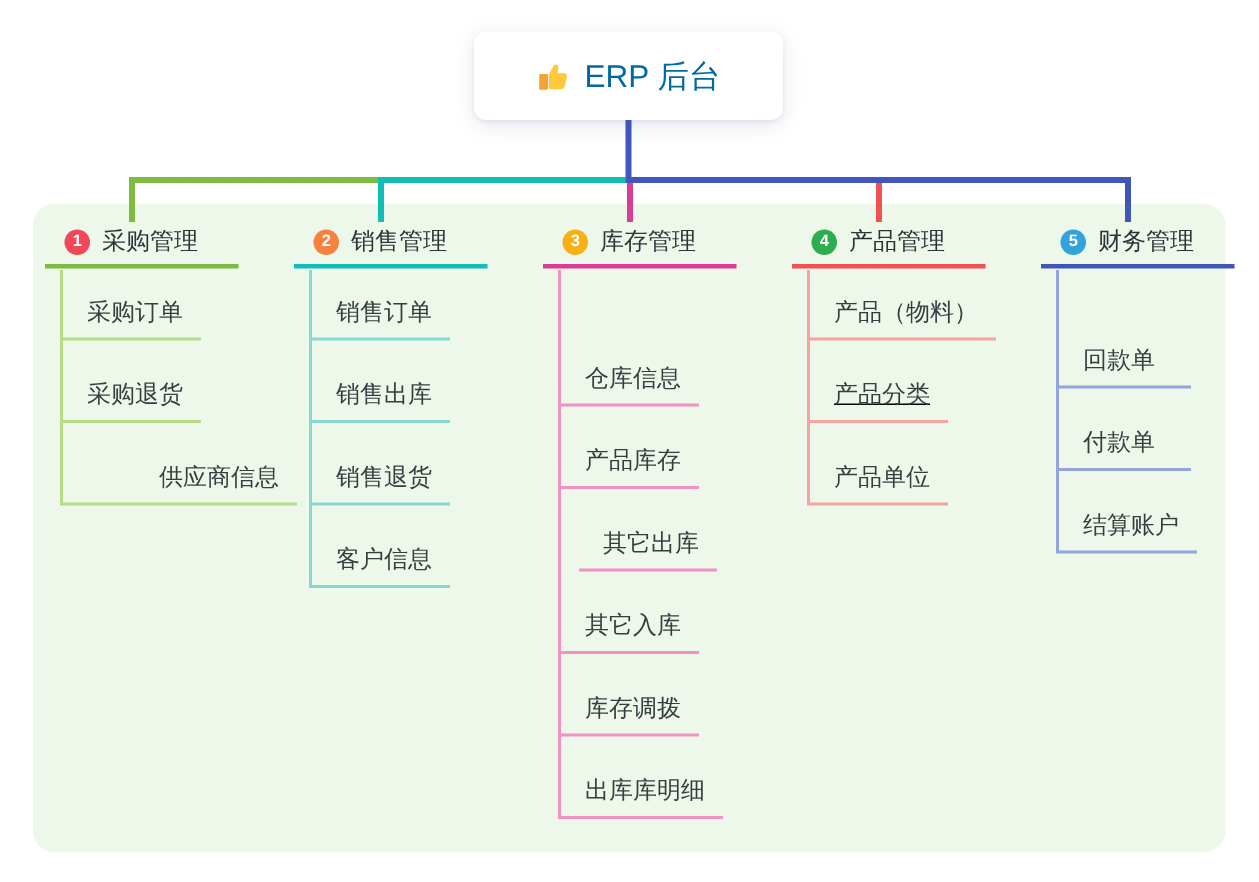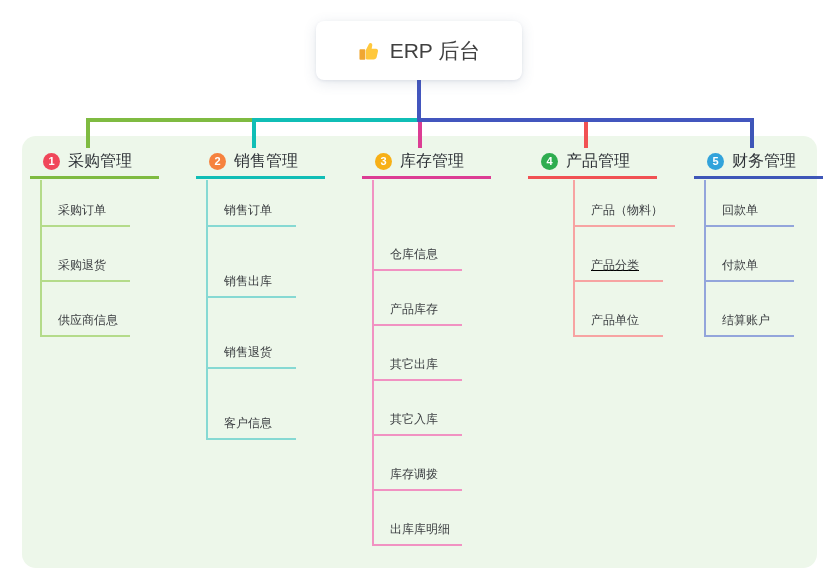--- a/index.html
+++ b/index.html
@@ -12,21 +12,21 @@
   #panel{
     position:absolute;left:22px;top:136px;width:795px;height:432px;
     border-radius:14px;
   }
   
   #root-node{
     position:absolute;left:316px;top:21px;width:206px;height:59px;
     background:#ffffff;border-radius:8px;
     box-shadow:0 3px 14px rgba(70,90,130,.14), 0 1px 3px rgba(70,90,130,.10);
     display:flex;align-items:center;justify-content:center;gap:10px;
-    font-size:21px;color:#404040;z-index:5;
+    font-size:21px;color:#0369a1;z-index:5;
   }
   #root-node .ticon{display:flex;align-items:center;}
   
   .hline,.vline{position:absolute;z-index:1;}
   .hline{height:4px;}
   .vline{width:4px;}
   
   .branch-header{
     position:absolute;height:29px;width:116px;z-index:2;
     display:flex;align-items:center;padding-left:13px;box-sizing:content-box;
@@ -38,21 +38,21 @@
   }
   .children{
     position:absolute;z-index:2;display:flex;flex-direction:column;align-items:flex-start;
   }
   .child{
     display:flex;align-items:flex-end;height:55px;min-width:88px;width:max-content;
     box-sizing:border-box;
   }
   .child:first-child{height:47px;}
   .child span{
-    display:block;padding:0 12px 6px 16px;font-size:12px;color:#3a3d40;white-space:nowrap;
+    display:block;padding:0 12px 6px 16px;font-size:16px;color:#3a3d40;white-space:nowrap;
   }
 </style>
 </head>
 <body>
 
 <div id="canvas">
 
   <div id="panel" style="background: rgb(237, 247, 234);"></div>
 
   <div id="root-node">
@@ -82,29 +82,29 @@
         <span class="badge" style="background: rgb(240, 71, 90);">1</span>
         <span>采购管理</span>
       </div>
       <div class="children" style="left: 40px; top: 180px; border-left: 2px solid rgb(180, 219, 138);">
         <div class="child" style="border-bottom: 2px solid rgb(180, 219, 138);">
           <span>采购订单</span>
         </div>
         <div class="child" style="border-bottom: 2px solid rgb(180, 219, 138);">
           <span>采购退货</span>
         </div>
-        <div class="child" style="border-bottom: 2px solid rgb(180, 219, 138);">
+        <div class="child" style="border-bottom: 2px solid rgb(180, 219, 138); padding-left: 48px;">
           <span>供应商信息</span>
         </div>
       </div>
       <div class="branch-header" style="left: 196px; top: 147px; border-bottom: 3px solid rgb(16, 190, 182);">
         <span class="badge" style="background: rgb(246, 130, 62);">2</span>
         <span>销售管理</span>
       </div>
-      <div class="children" style="left: 206px; top: 180px; border-left: 2px solid rgb(134, 217, 211); gap: 16px;">
+      <div class="children" style="left: 206px; top: 180px; border-left: 2px solid rgb(134, 217, 211);">
         <div class="child" style="border-bottom: 2px solid rgb(134, 217, 211);">
           <span>销售订单</span>
         </div>
         <div class="child" style="border-bottom: 2px solid rgb(134, 217, 211); text-align: right;">
           <span>销售出库</span>
         </div>
         <div class="child" style="border-bottom: 2px solid rgb(134, 217, 211);">
           <span>销售退货</span>
         </div>
         <div class="child" style="border-bottom: 2px solid rgb(134, 217, 211);">
@@ -115,54 +115,54 @@
         <span class="badge" style="background: rgb(247, 176, 22);">3</span>
         <span>库存管理</span>
       </div>
       <div class="children" style="left: 372px; top: 180px; border-left: 2px solid rgb(241, 146, 194);">
         <div class="child" style="border-bottom: 2px solid rgb(241, 146, 194); margin-top: 44px;">
           <span>仓库信息</span>
         </div>
         <div class="child" style="border-bottom: 2px solid rgb(241, 146, 194);">
           <span>产品库存</span>
         </div>
-        <div class="child" style="border-bottom: 2px solid rgb(241, 146, 194);">
+        <div class="child" style="border-bottom: 2px solid rgb(241, 146, 194); margin-left: 12px;">
           <span>其它出库</span>
         </div>
         <div class="child" style="border-bottom: 2px solid rgb(241, 146, 194);">
           <span>其它入库</span>
         </div>
         <div class="child" style="border-bottom: 2px solid rgb(241, 146, 194);">
           <span>库存调拨</span>
         </div>
         <div class="child" style="border-bottom: 2px solid rgb(241, 146, 194);">
           <span>出库库明细</span>
         </div>
       </div>
       <div class="branch-header" style="left: 528px; top: 147px; border-bottom: 3px solid rgb(241, 81, 83);">
         <span class="badge" style="background: rgb(46, 173, 79);">4</span>
         <span>产品管理</span>
       </div>
-      <div class="children" style="left: 538px; top: 180px; border-left: 2px solid rgb(247, 163, 162); margin-left: 35px;">
+      <div class="children" style="left: 538px; top: 180px; border-left: 2px solid rgb(247, 163, 162);">
         <div class="child" style="border-bottom: 2px solid rgb(247, 163, 162);">
           <span>产品（物料）</span>
         </div>
         <div class="child" style="border-bottom: 2px solid rgb(247, 163, 162); text-decoration: underline;">
           <span>产品分类</span>
         </div>
         <div class="child" style="border-bottom: 2px solid rgb(247, 163, 162);">
           <span>产品单位</span>
         </div>
       </div>
       <div class="branch-header" style="left: 694px; top: 147px; border-bottom: 3px solid rgb(62, 86, 184);">
         <span class="badge" style="background: rgb(50, 163, 219);">5</span>
         <span>财务管理</span>
       </div>
       <div class="children" style="left: 704px; top: 180px; border-left: 2px solid rgb(147, 165, 219);">
-        <div class="child" style="border-bottom: 2px solid rgb(147, 165, 219);">
+        <div class="child" style="border-bottom: 2px solid rgb(147, 165, 219); margin-top: 32px;">
           <span>回款单</span>
         </div>
         <div class="child" style="border-bottom: 2px solid rgb(147, 165, 219);">
           <span>付款单</span>
         </div>
         <div class="child" style="border-bottom: 2px solid rgb(147, 165, 219);">
           <span>结算账户</span>
         </div>
       </div>
     </div>

